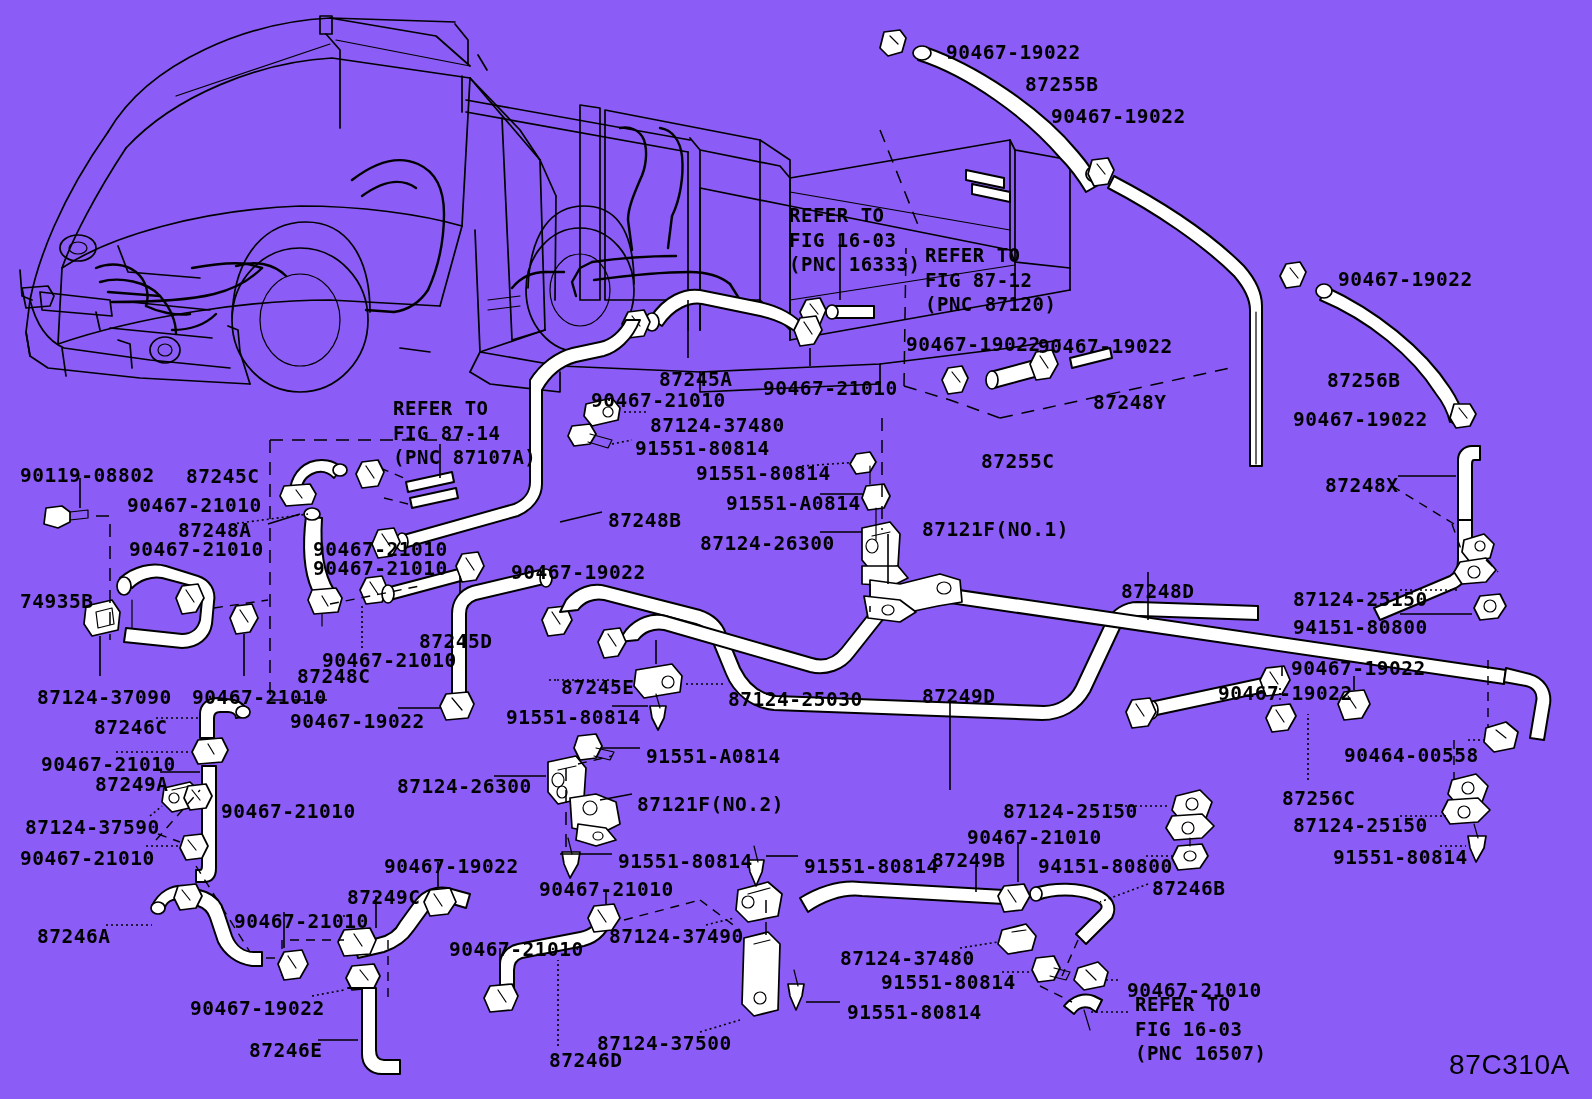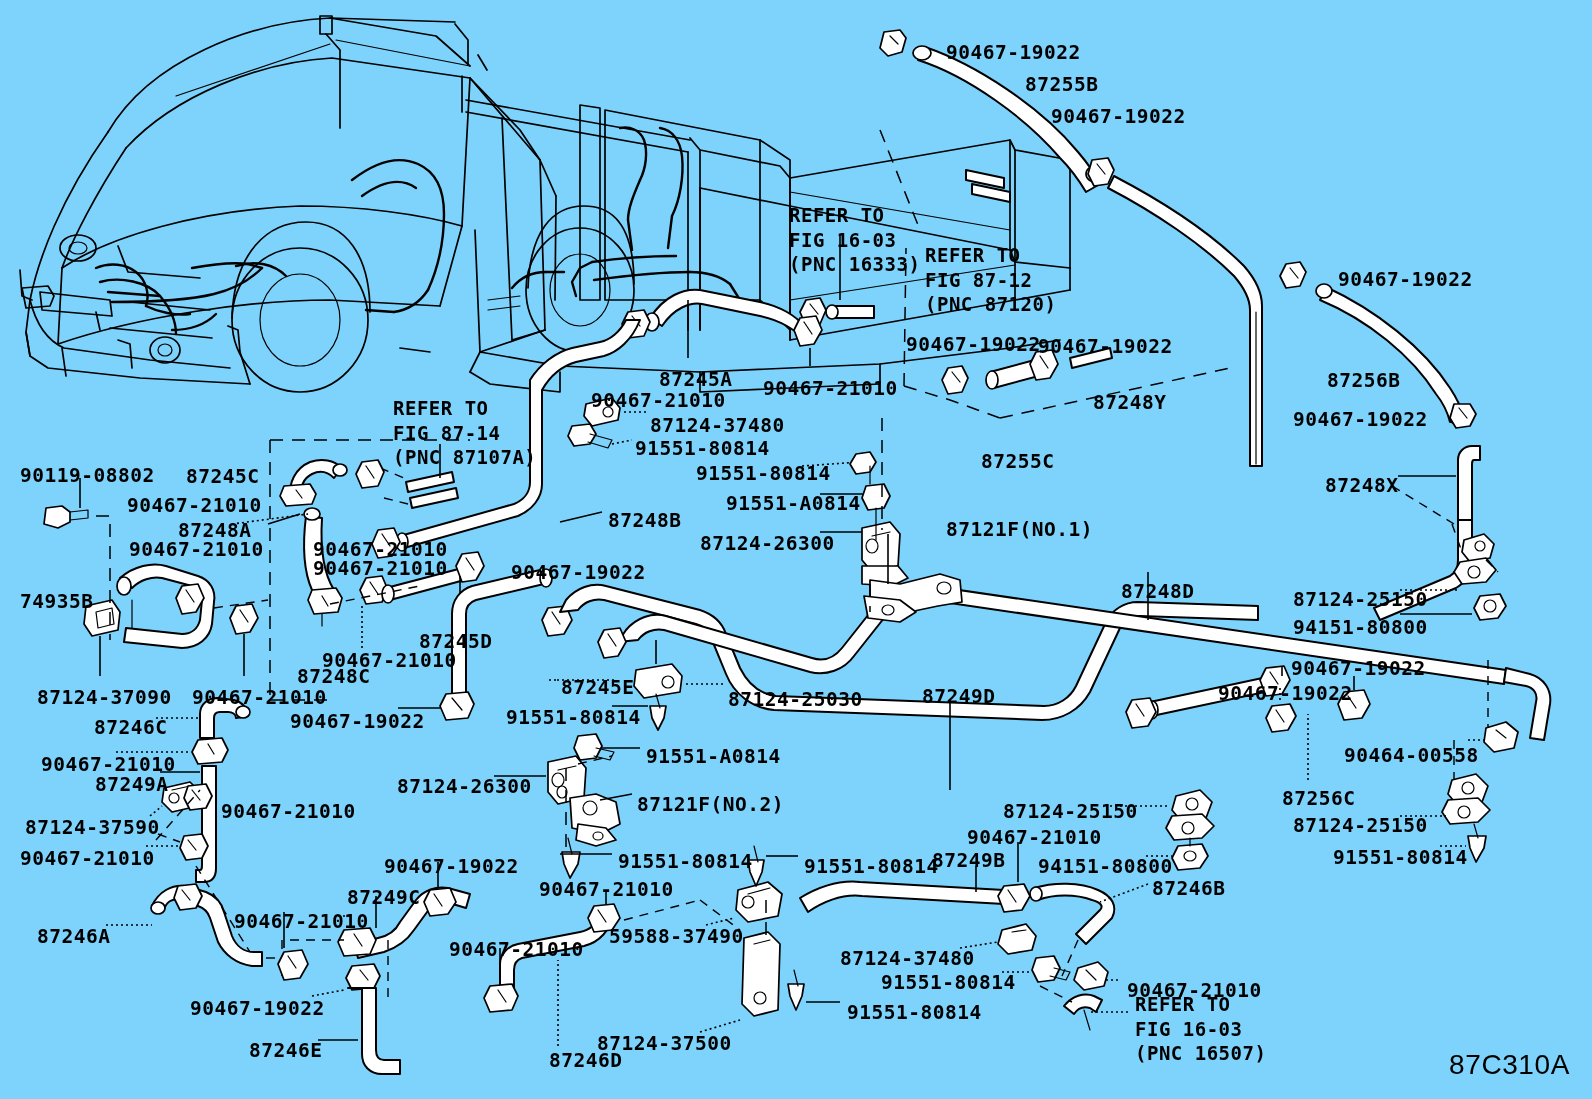--- a/index.html
+++ b/index.html
@@ -1,18 +1,18 @@
 <!DOCTYPE html>
 <html><head>
 <meta charset="utf-8">
 <title>Parts Diagram</title>
 <style>
   html,body{margin:0;padding:0;background:#fff;}
   body{font-family:"DejaVu Sans Mono","Liberation Mono",monospace;}
-  #sheet{position:relative;width:1592px;height:1099px;background:#7dd3fc;overflow:hidden;}
+  #sheet{position:relative;width:1592px;height:1099px;background:#8b5cf6;overflow:hidden;}
   #art{position:absolute;left:0;top:0;width:1592px;height:1099px;}
   .lbl{
     position:absolute;
     font-family:"DejaVu Sans Mono","Liberation Mono",monospace;
     font-weight:bold;
     font-size:19.5px;
     letter-spacing:0.5px;
     color:#000;
     white-space:pre;
     line-height:1.28;
@@ -694,21 +694,21 @@
       <div class="lbl" style="left: 37px; top: 686px;">87124-37090</div>
       <div class="lbl" style="left: 192px; top: 686px;">90467-21010</div>
       <div class="lbl" style="left: 322px; top: 649px;">90467-21010</div>
       <div class="lbl" style="left: 285px; top: 665px; margin-left: 12px;">87248C</div>
       <div class="lbl" style="left: 419px; top: 630px;">87245D</div>
       <div class="lbl" style="left: 511px; top: 561px;">90467-19022</div>
       <div class="lbl" style="left: 608px; top: 509px; text-align: center;">87248B</div>
       <div class="lbl" style="left: 696px; top: 462px;">91551-80814</div>
       <div class="lbl" style="left: 726px; top: 492px;">91551-A0814</div>
       <div class="lbl" style="left: 700px; top: 532px;">87124-26300</div>
-      <div class="lbl" style="left: 922px; top: 518px; margin-left: 24px;">87121F(NO.1)</div>
+      <div class="lbl" style="left: 922px; top: 518px;">87121F(NO.1)</div>
       <div class="lbl" style="left: 1121px; top: 580px;">87248D</div>
       <div class="lbl" style="left: 1325px; top: 474px;">87248X</div>
       <div class="lbl" style="left: 1293px; top: 588px;">87124-25150</div>
       <div class="lbl" style="left: 1293px; top: 616px;">94151-80800</div>
       <div class="lbl" style="left: 1291px; top: 657px;">90467-19022</div>
       <div class="lbl" style="left: 1218px; top: 682px;">90467-19022</div>
       <div class="lbl" style="left: 1282px; top: 787px;">87256C</div>
       <div class="lbl" style="left: 1344px; top: 744px;">90464-00558</div>
       <div class="lbl" style="left: 1293px; top: 814px;">87124-25150</div>
       <div class="lbl" style="left: 1333px; top: 846px;">91551-80814</div>
@@ -726,21 +726,21 @@
       <div class="lbl" style="left: 646px; top: 745px;">91551-A0814</div>
       <div class="lbl" style="left: 397px; top: 775px;">87124-26300</div>
       <div class="lbl" style="left: 637px; top: 793px;">87121F(NO.2)</div>
       <div class="lbl" style="left: 618px; top: 850px;">91551-80814</div>
       <div class="lbl" style="left: 384px; top: 855px;">90467-19022</div>
       <div class="lbl" style="left: 804px; top: 855px;">91551-80814</div>
       <div class="lbl" style="left: 347px; top: 886px;">87249C</div>
       <div class="lbl" style="left: 234px; top: 910px;">90467-21010</div>
       <div class="lbl" style="left: 449px; top: 938px;">90467-21010</div>
       <div class="lbl" style="left: 539px; top: 878px;">90467-21010</div>
-      <div class="lbl" style="left: 609px; top: 925px;">59588-37490</div>
+      <div class="lbl" style="left: 609px; top: 925px;">87124-37490</div>
       <div class="lbl" style="left: 37px; top: 925px;">87246A</div>
       <div class="lbl" style="left: 190px; top: 997px;">90467-19022</div>
       <div class="lbl" style="left: 249px; top: 1039px;">87246E</div>
       <div class="lbl" style="left: 516px; top: 1049px; margin-left: 33px;">87246D</div>
       <div class="lbl" style="left: 597px; top: 1032px;">87124-37500</div>
       <div class="lbl" style="left: 847px; top: 1001px;">91551-80814</div>
       <div class="lbl" style="left: 1003px; top: 800px;">87124-25150</div>
       <div class="lbl" style="left: 967px; top: 826px;">90467-21010</div>
       <div class="lbl" style="left: 1038px; top: 855px;">94151-80800</div>
       <div class="lbl" style="left: 932px; top: 849px;">87249B</div>

